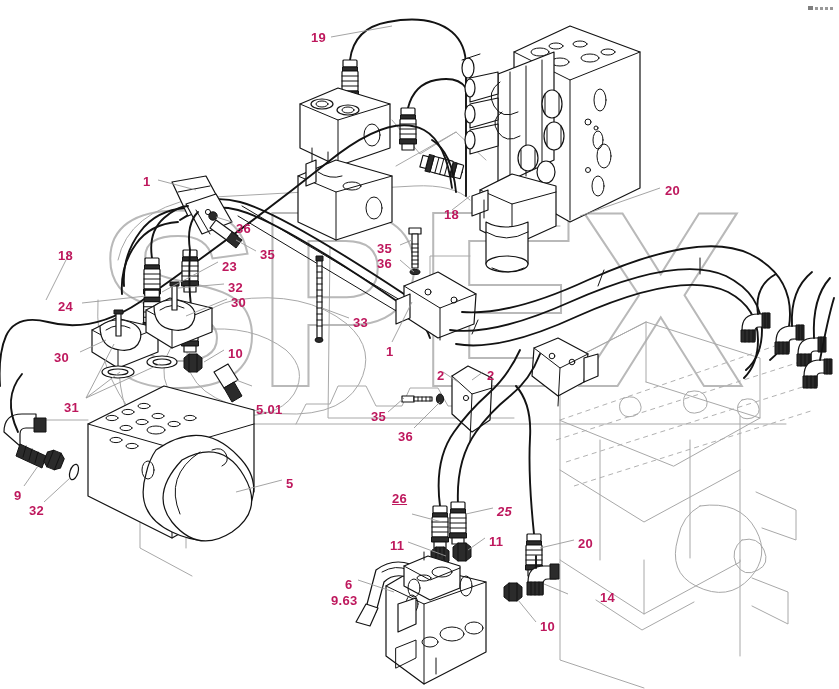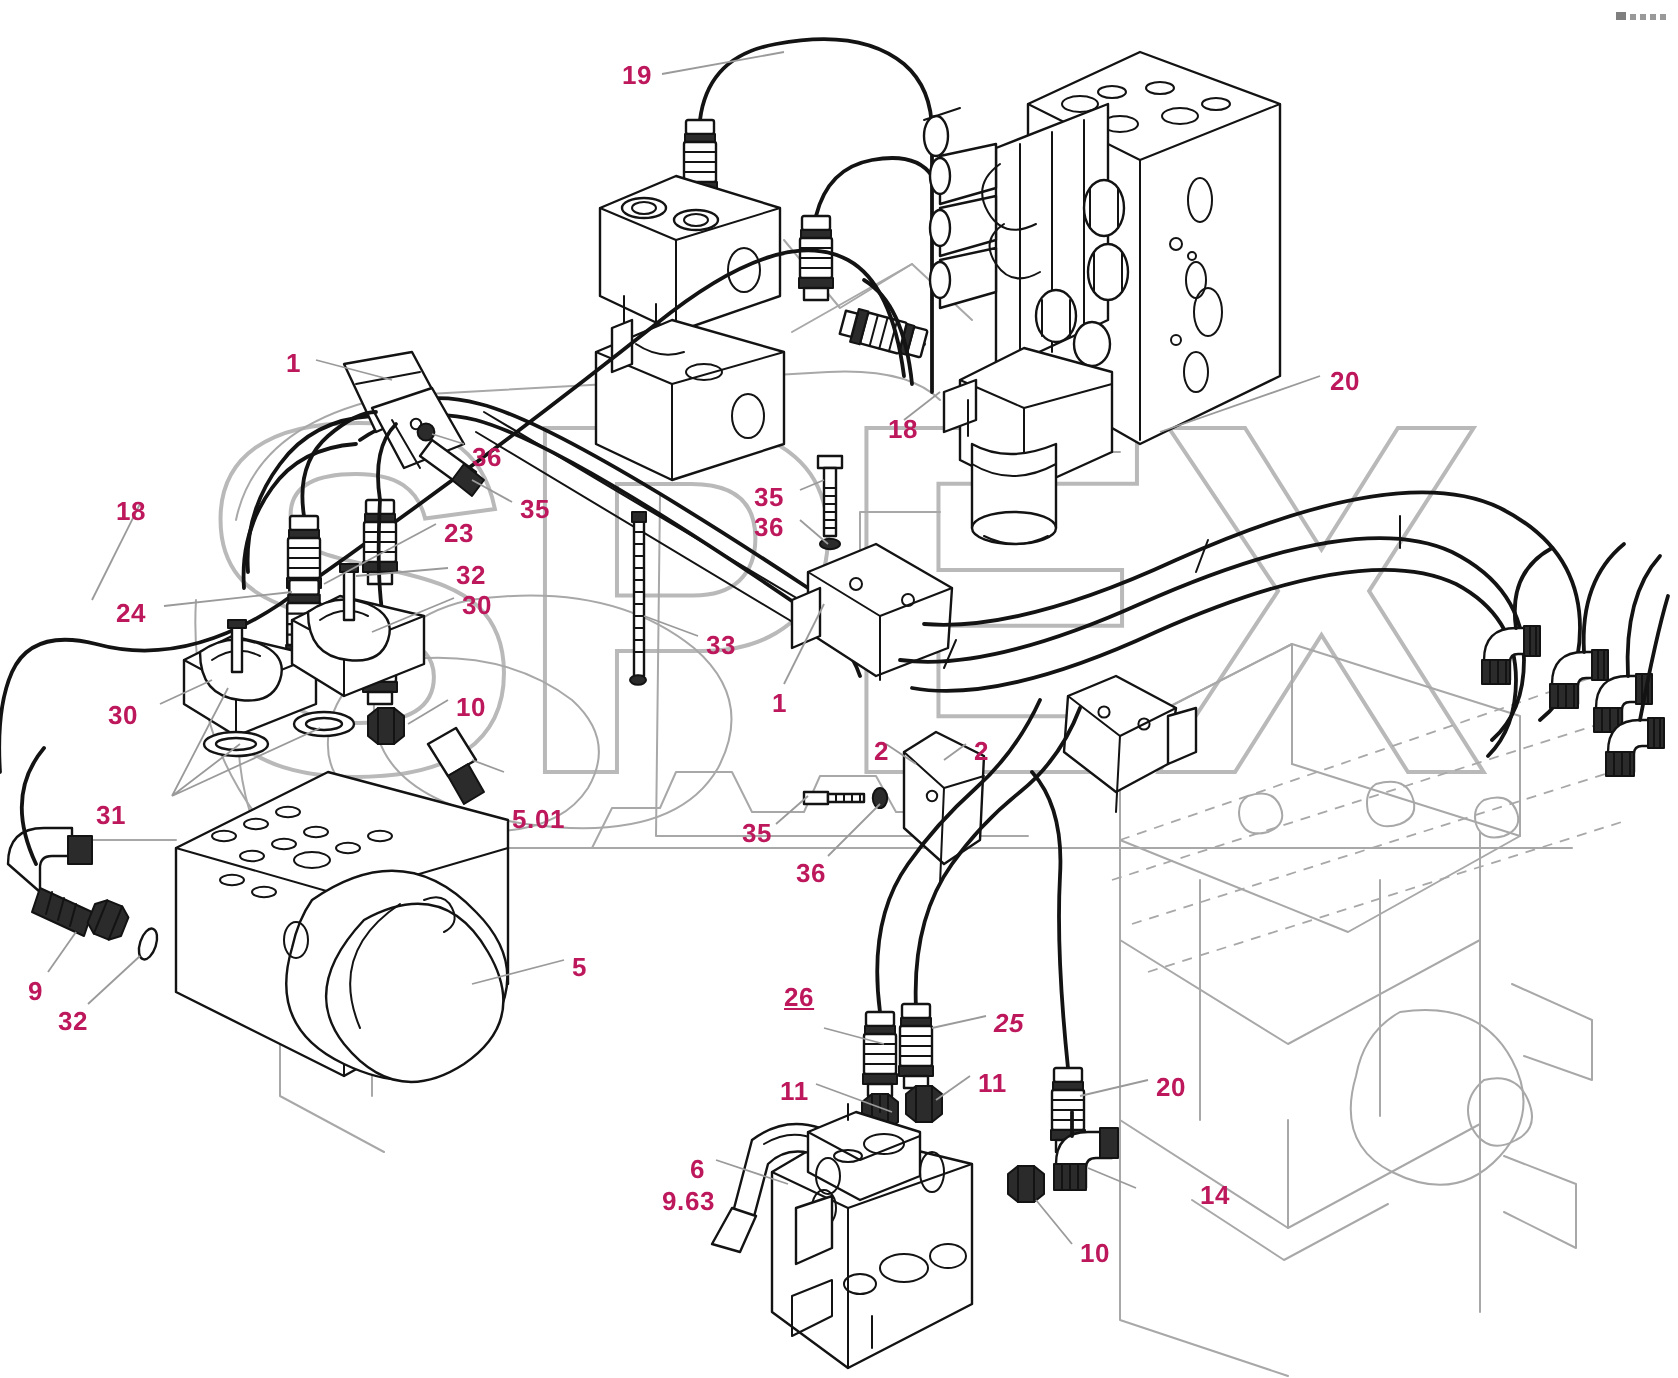--- a/index.html
+++ b/index.html
@@ -494,21 +494,21 @@
       <div class="lbl" style="left: 143px; top: 175px;">1</div>
       <div class="lbl" style="left: 236px; top: 222px;">36</div>
       <div class="lbl" style="left: 260px; top: 248px;">35</div>
       <div class="lbl" style="left: 58px; top: 249px;">18</div>
       <div class="lbl" style="left: 222px; top: 260px;">23</div>
       <div class="lbl" style="left: 228px; top: 281px;">32</div>
       <div class="lbl" style="left: 231px; top: 296px;">30</div>
       <div class="lbl" style="left: 58px; top: 300px;">24</div>
       <div class="lbl" style="left: 54px; top: 351px;">30</div>
       <div class="lbl" style="left: 228px; top: 347px;">10</div>
-      <div class="lbl" style="left: 48px; top: 401px;">31</div>
+      <div class="lbl" style="left: 64px; top: 401px;">31</div>
       <div class="lbl" style="left: 256px; top: 403px;">5.01</div>
       <div class="lbl" style="left: 353px; top: 316px;">33</div>
       <div class="lbl" style="left: 386px; top: 345px;">1</div>
       <div class="lbl" style="left: 377px; top: 242px;">35</div>
       <div class="lbl" style="left: 377px; top: 257px;">36</div>
       <div class="lbl" style="left: 444px; top: 208px;">18</div>
       <div class="lbl" style="left: 665px; top: 184px;">20</div>
       <div class="lbl" style="left: 437px; top: 369px;">2</div>
       <div class="lbl" style="left: 487px; top: 369px;">2</div>
       <div class="lbl" style="left: 371px; top: 410px;">35</div>

